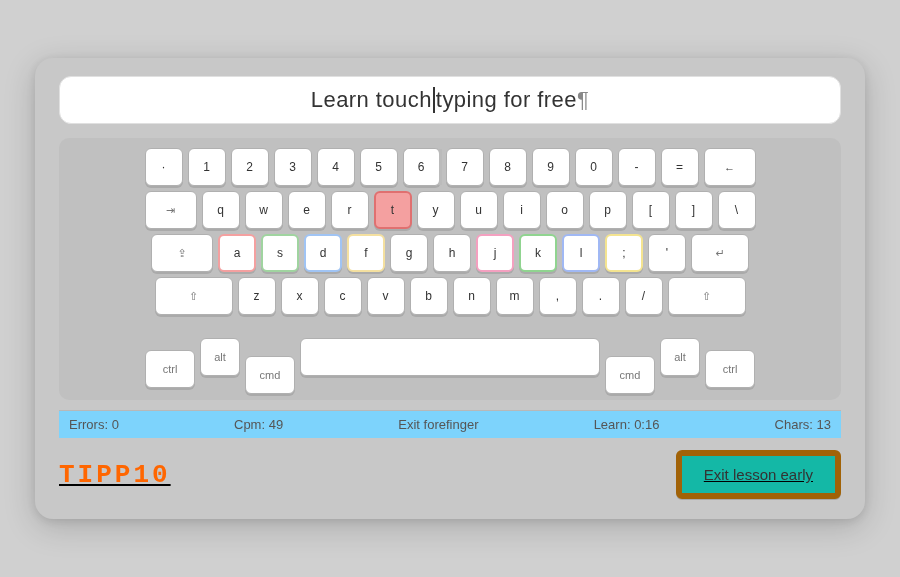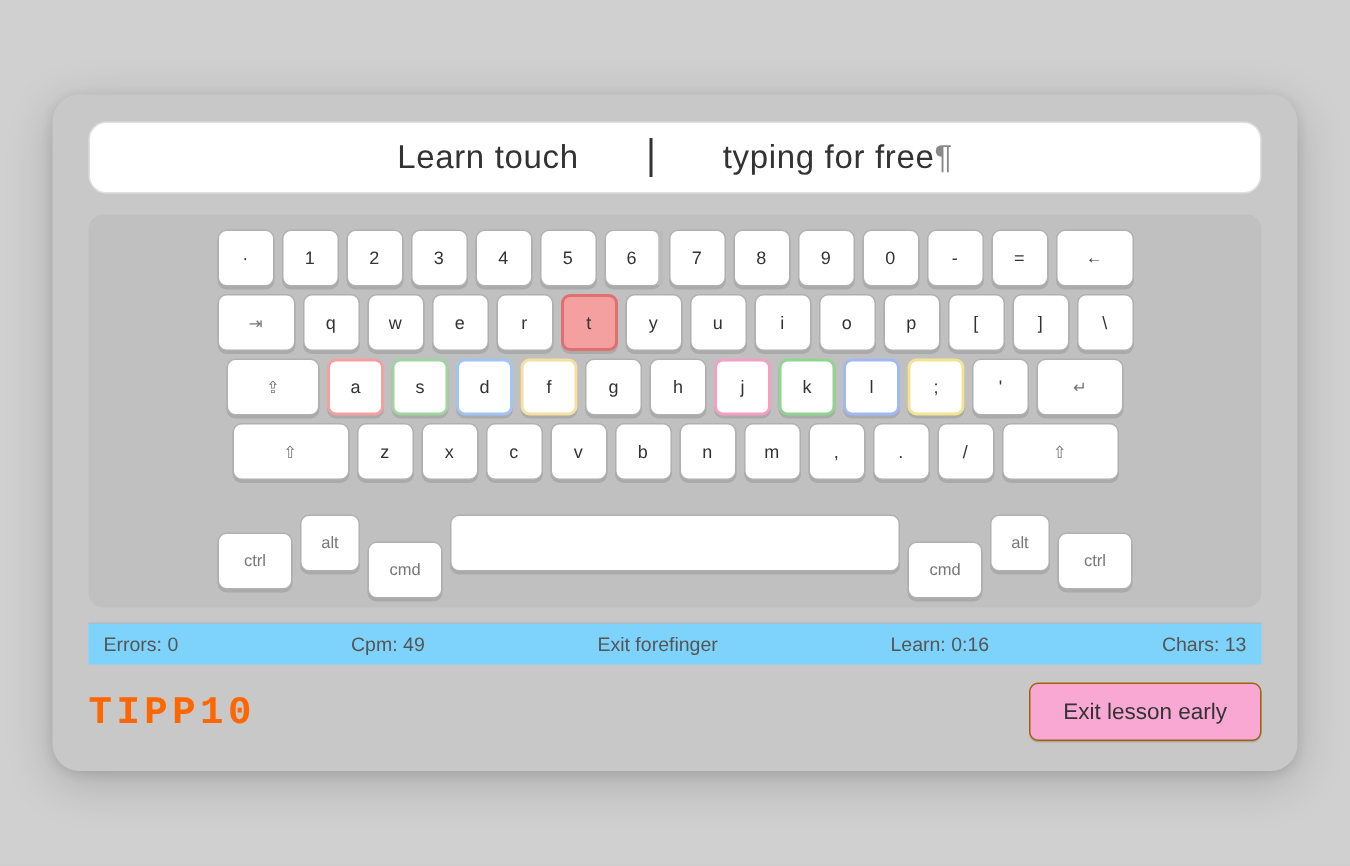--- a/index.html
+++ b/index.html
@@ -30,21 +30,20 @@
       margin-bottom: 14px;
       font-size: 22px;
       color: #333;
       text-align: center;
       min-height: 48px;
       display: flex;
       align-items: center;
       justify-content: center;
       letter-spacing: 0.02em;
       border: 1px solid #e0e0e0;
-      gap: 46px;
     }
 
     .text-cursor {
       display: inline-block;
       width: 2px;
       background: #333;
       height: 1.2em;
       vertical-align: text-bottom;
       margin: 0 1px;
     }
@@ -128,30 +127,31 @@
       border-top: 1px solid #b8b8b8;
     }
 
     
     .bottom-bar {
       display: flex;
       justify-content: space-between;
       align-items: center;
       margin-top: 10px;
       padding: 2px 0;
+      text-decoration: underline;
     }
 
     .bottom-buttons {
       display: flex;
       gap: 12px;
     }
 
     .btn {
-      background: #f9a8d4;
-      border: 1px solid #a16207;
+      background: #14b8a6;
+      border: 6px solid #a16207;
       border-radius: 6px;
       padding: 10px 22px;
       font-size: 15px;
       color: #333;
       cursor: pointer;
       box-shadow: 0 1px 0 #aaa;
     }
 
     
     .logo-text {

